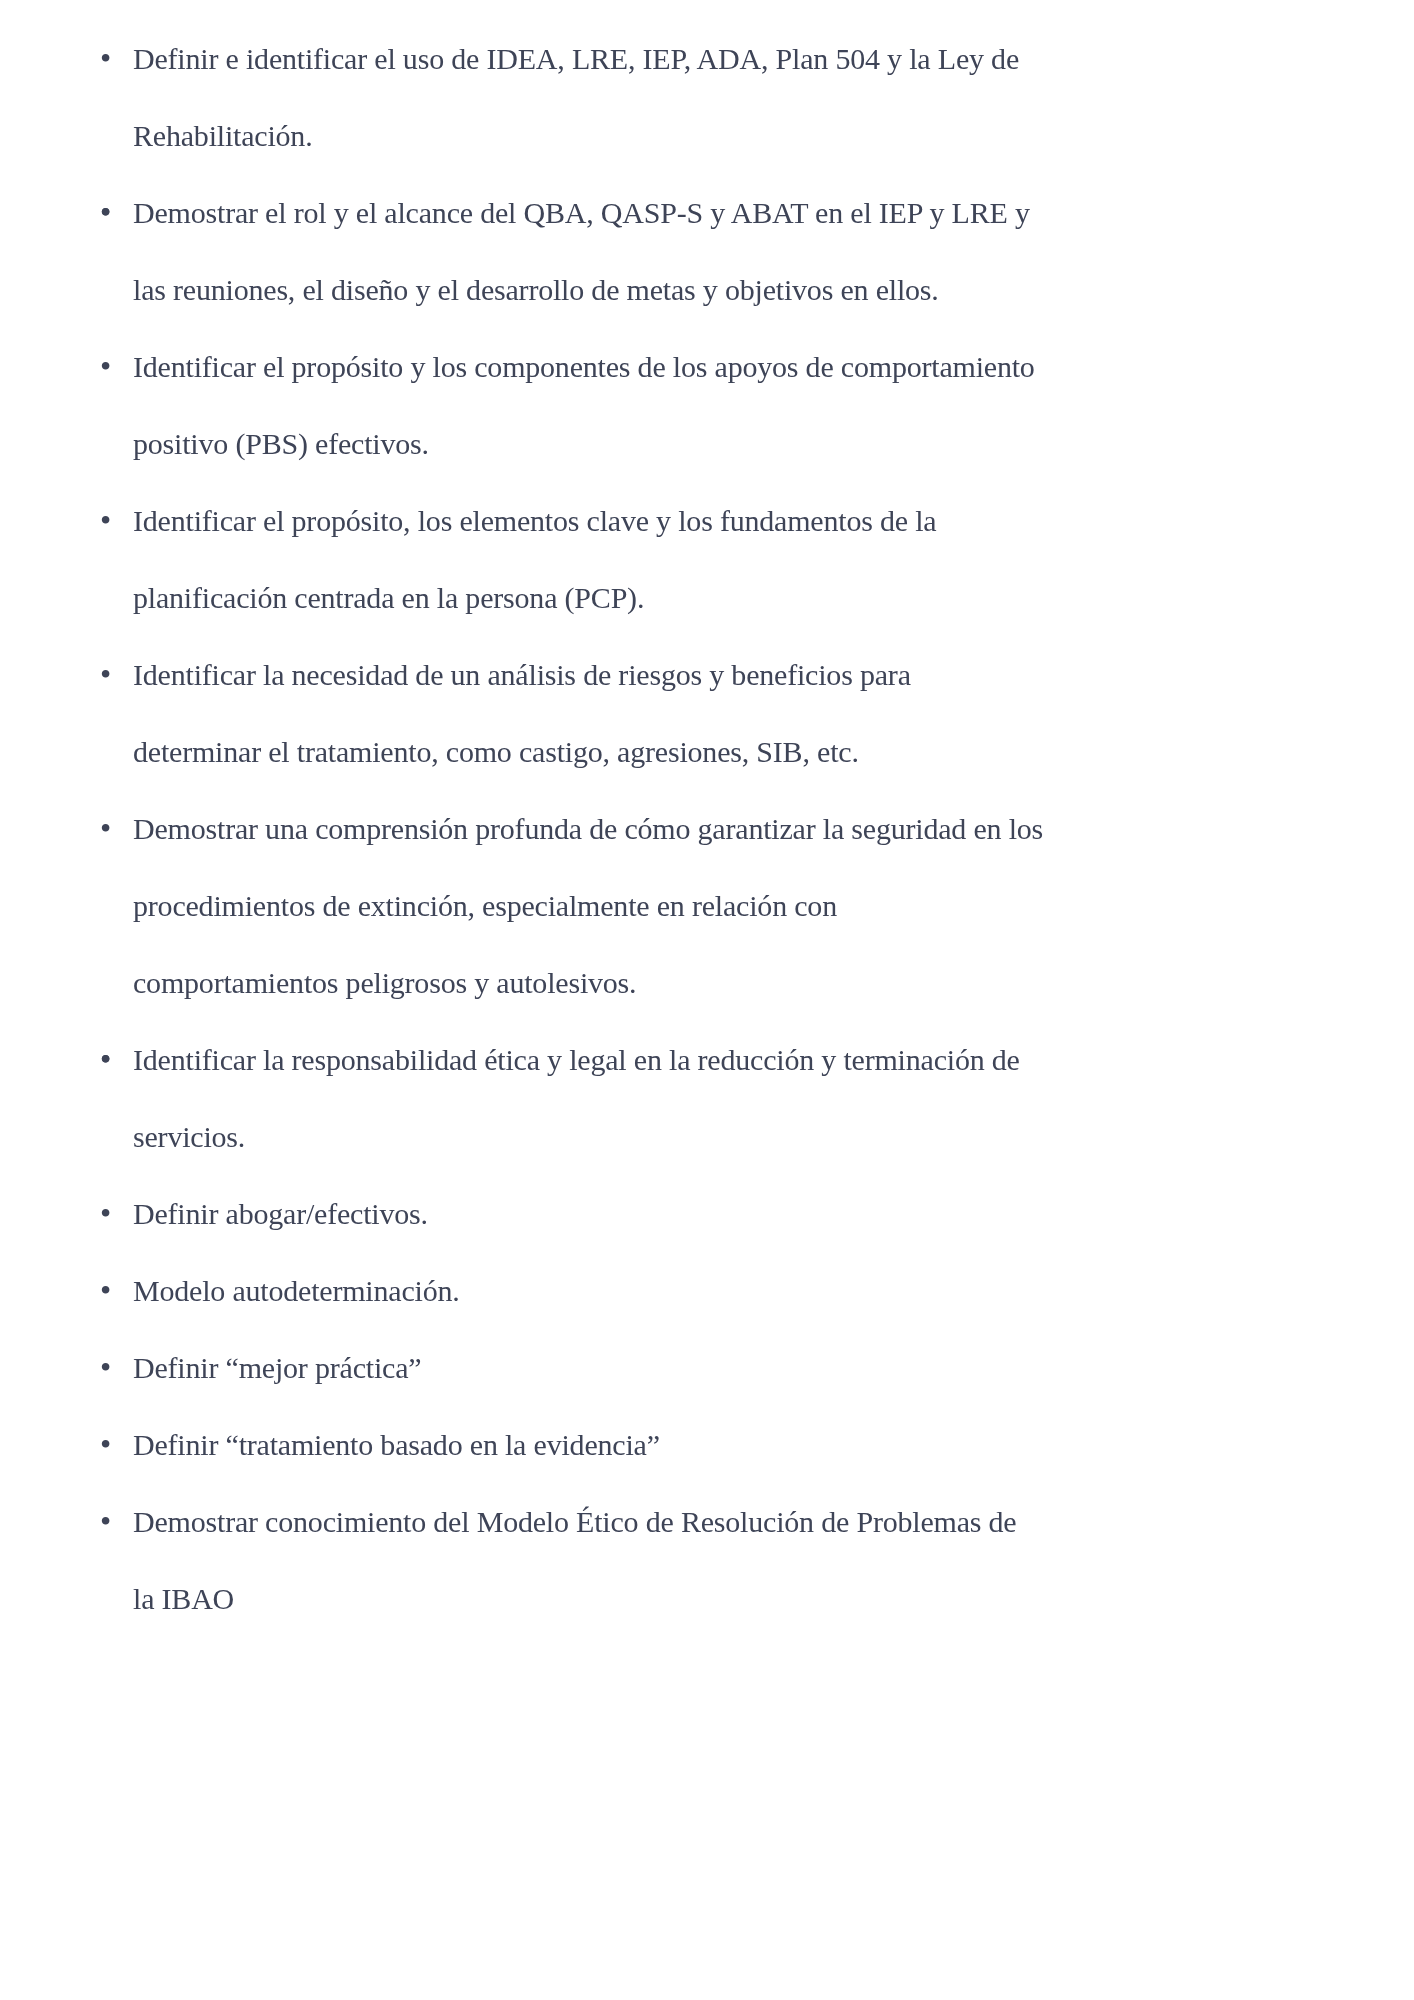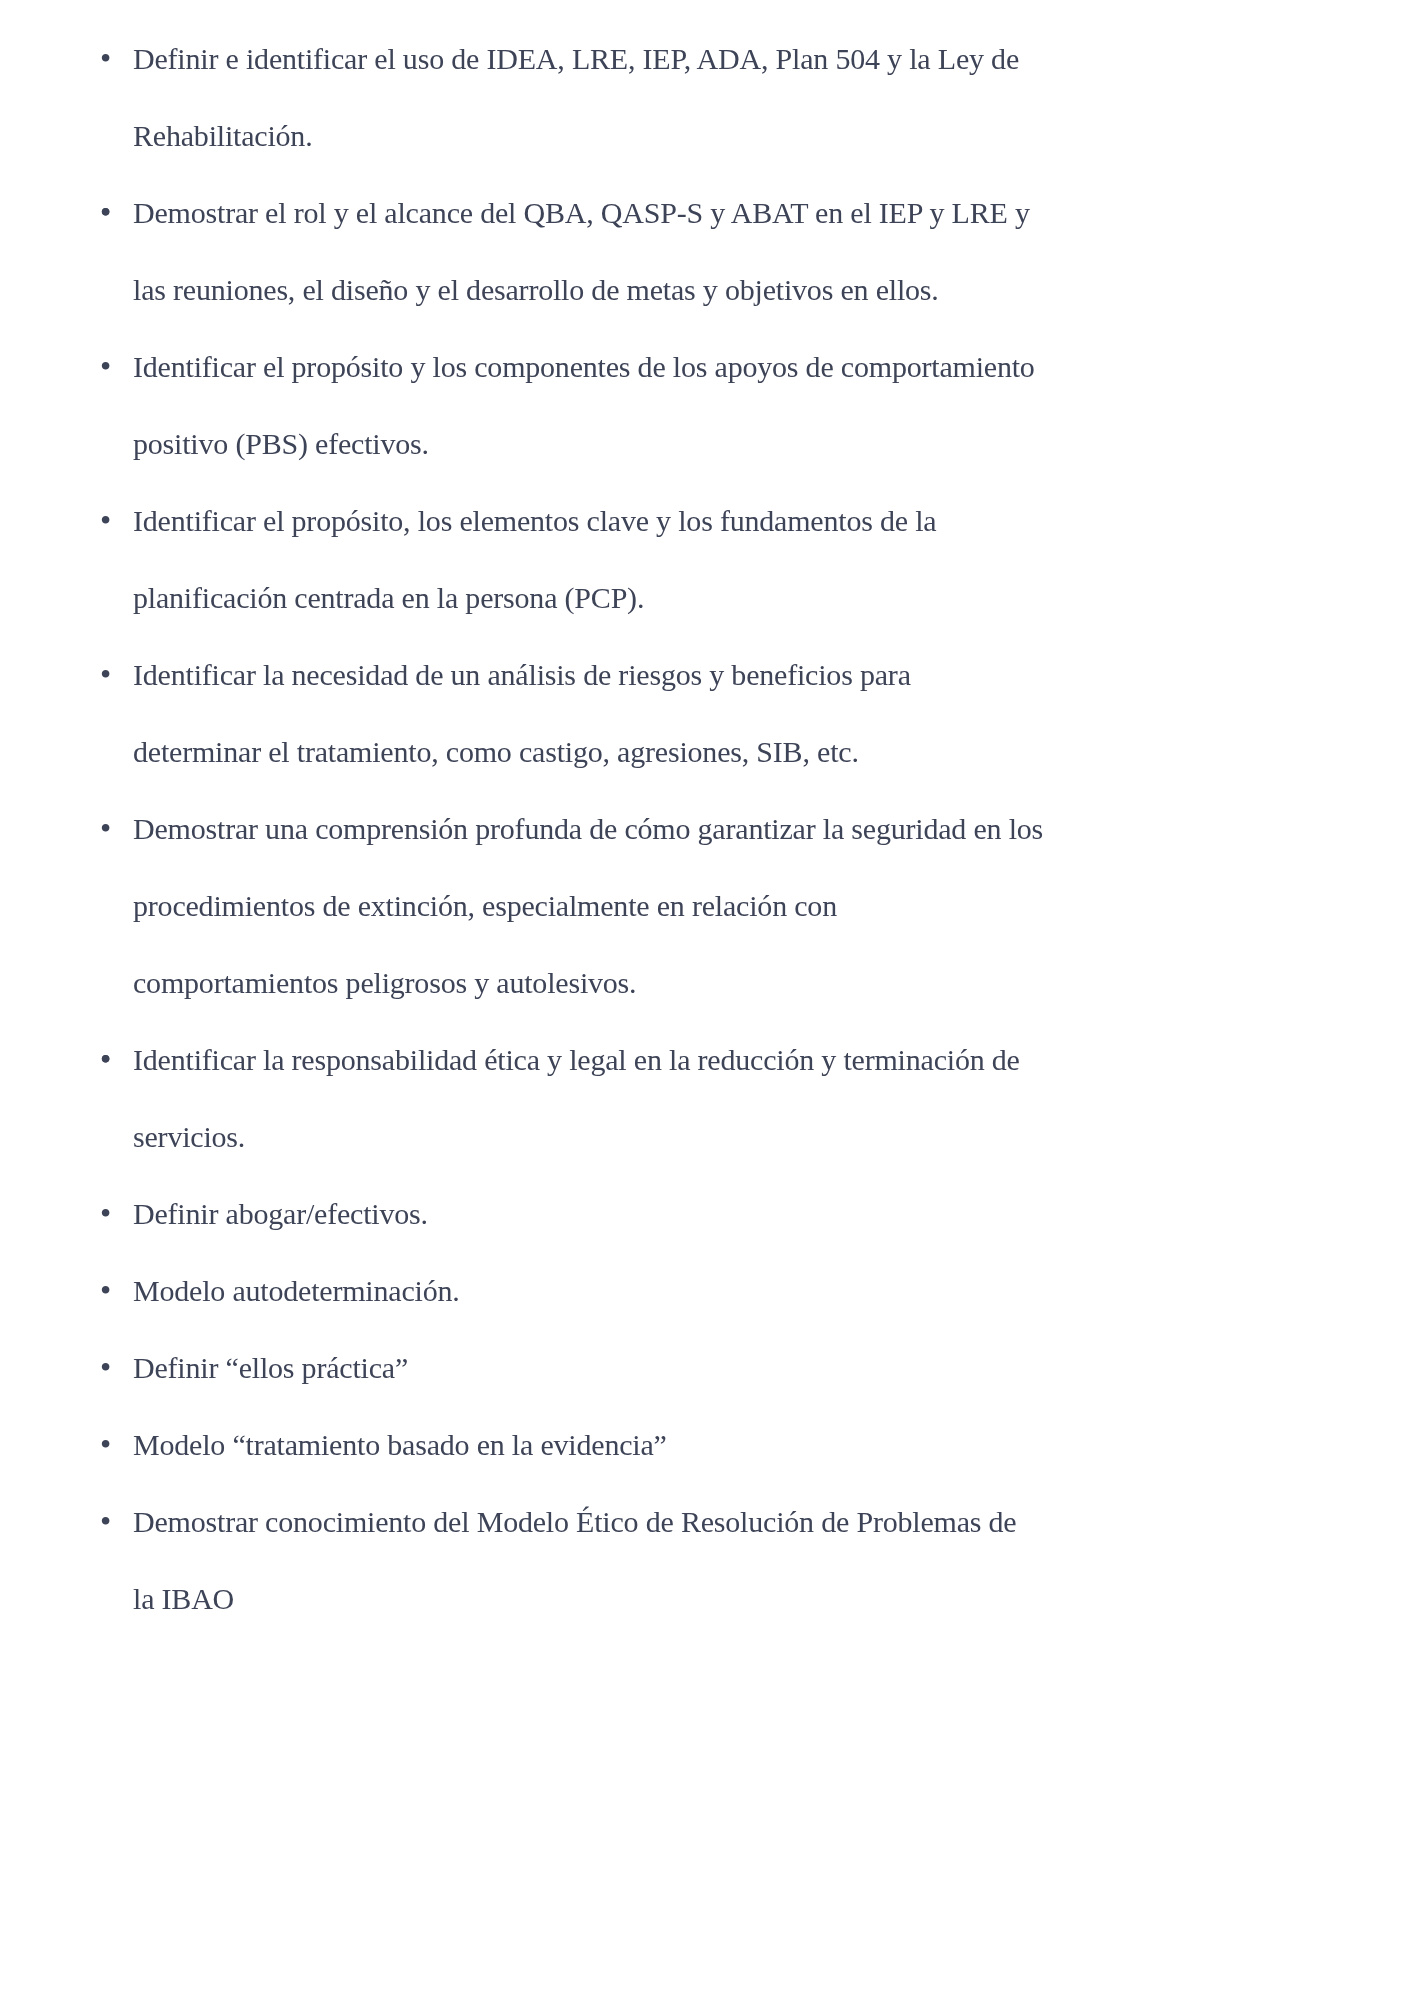--- a/index.html
+++ b/index.html
@@ -84,24 +84,24 @@
     <li>
       <span class="bullet">•</span>
       <span>Definir abogar/efectivos.</span>
     </li>
     <li>
       <span class="bullet">•</span>
       <span>Modelo autodeterminación.</span>
     </li>
     <li>
       <span class="bullet">•</span>
-      <span>Definir “ellos práctica”</span>
+      <span>Definir “mejor práctica”</span>
     </li>
     <li>
       <span class="bullet">•</span>
-      <span>Modelo “tratamiento basado en la evidencia”</span>
+      <span>Definir “tratamiento basado en la evidencia”</span>
     </li>
     <li>
       <span class="bullet">•</span>
       <span>Demostrar conocimiento del Modelo Ético de Resolución de Problemas de la IBAO</span>
     </li>
   </ul>
 </main>
 
 </body></html>

